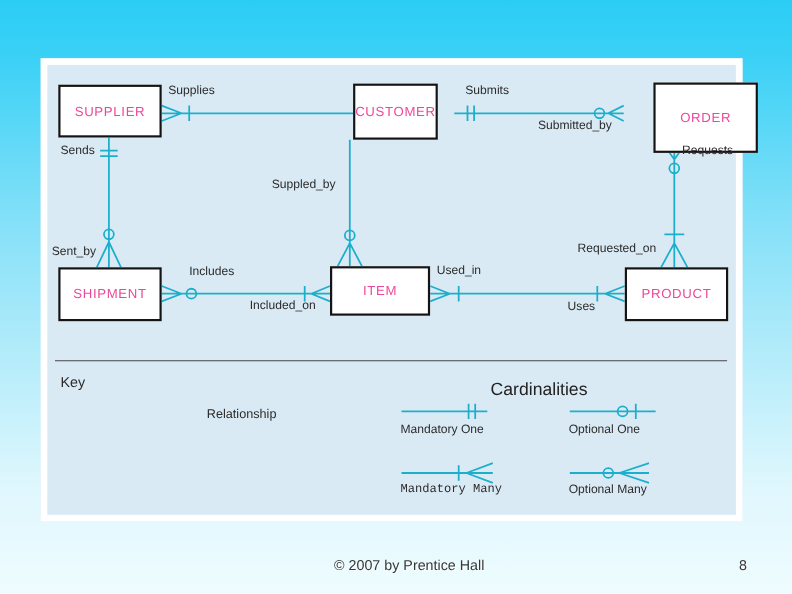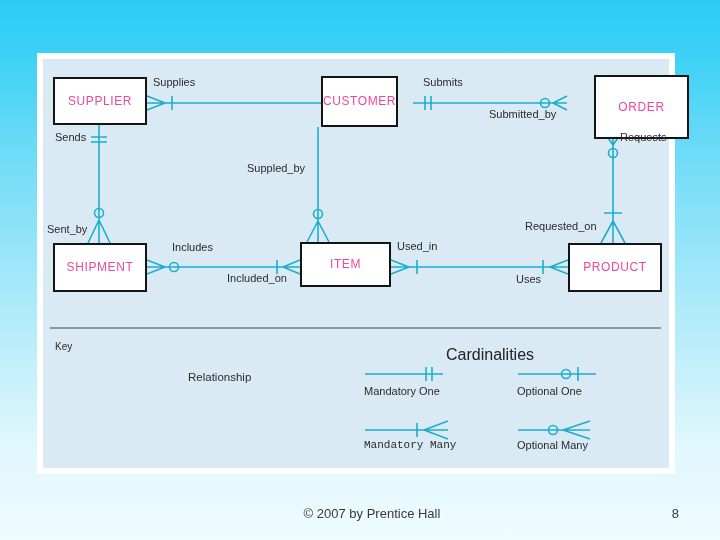--- a/index.html
+++ b/index.html
@@ -15,21 +15,21 @@
   }
   svg.wires{position:absolute;left:0;top:0;width:720px;height:540px;pointer-events:none;}
   .entity{
     position:absolute;background:#ffffff;border:2px solid #141414;box-sizing:border-box;
     display:flex;align-items:center;justify-content:center;text-align:right;
     font-size:12px;letter-spacing:0.6px;color:#ec4899;line-height:1.25;
   }
   .rlabel{
     position:absolute;font-size:11px;color:#2b2b2b;white-space:nowrap;line-height:1.1;
   }
-  .key-title{font-size:10px;}
+  .key-title{font-size:13px;}
   .card-title{font-size:16px;color:#222;}
   .footer{
     position:absolute;left:0;top:506px;width:720px;text-align:center;
     font-size:13px;color:#383838;transform:translateX(12px);
     text-shadow:1px 1px 0 rgba(255,255,255,0.7);
   }
   .page-num{
     position:absolute;top:506px;right:41px;font-size:13px;color:#383838;
     text-shadow:1px 1px 0 rgba(255,255,255,0.7);
   }

